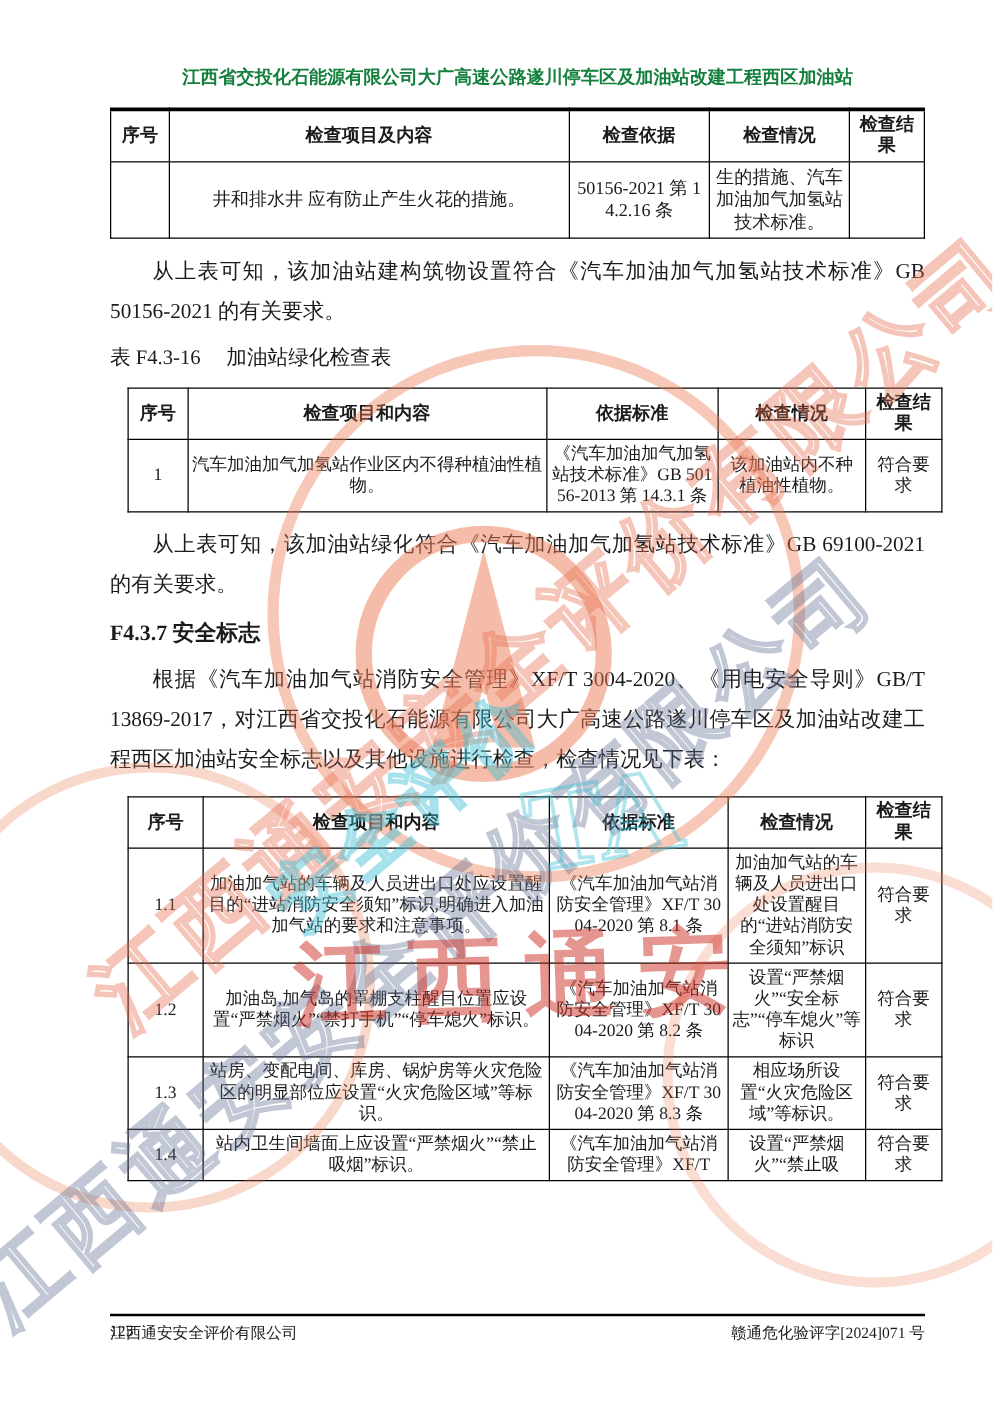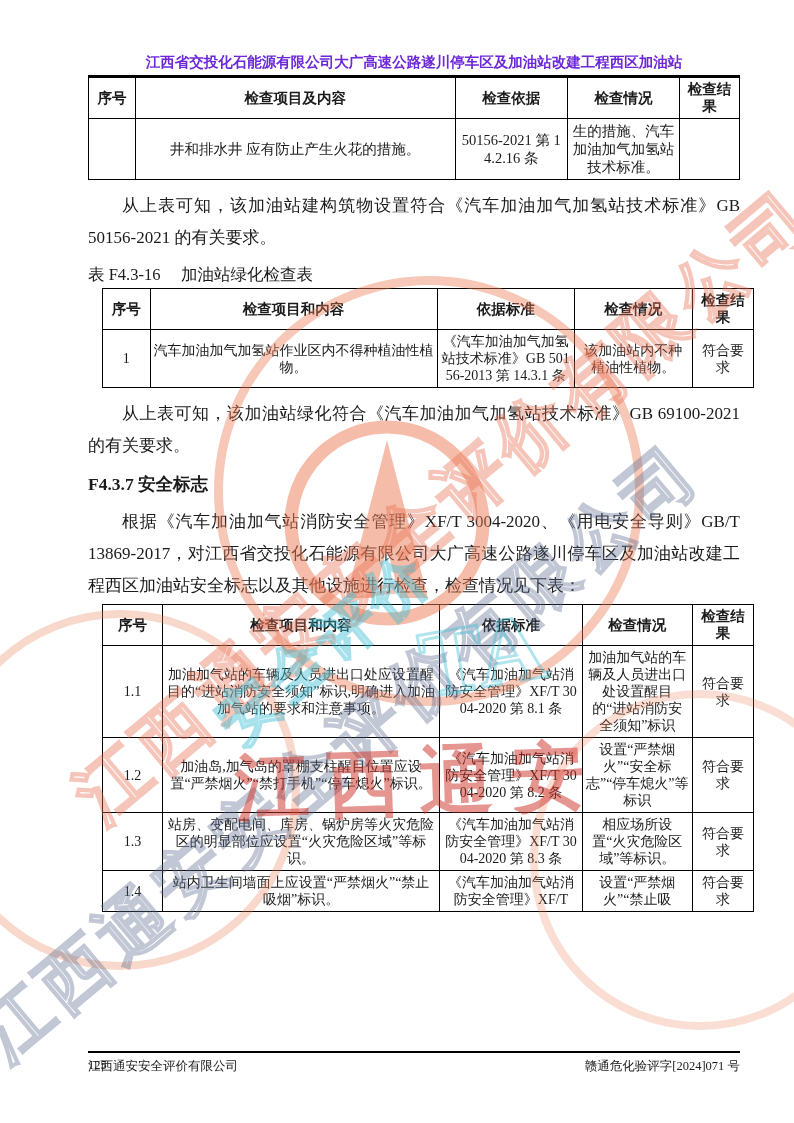--- a/index.html
+++ b/index.html
@@ -4,23 +4,23 @@
 <style>
   * { margin:0; padding:0; box-sizing:border-box; }
   html,body { background:#ffffff; }
   .page {
     position:relative; width:794px; height:1123px; background:#fff;
     overflow:hidden; font-family:"Liberation Serif","DejaVu Serif",serif;
     color:#1b1b1b; margin:0 auto;
   }
   .content { position:absolute; left:88px; top:52px; width:652px; z-index:1; }
 
-  .doc-header { text-align:center; color:#6d28d9; font-size:14.5px; font-weight:600; line-height:21px; }
-
-  table.t { border-collapse:collapse; width:100%; table-layout:fixed; margin-top:2px; }
+  .doc-header { text-align:center; color:#15803d; font-size:14.5px; font-weight:600; line-height:21px; }
+
+  table.t { border-collapse:collapse; width:100%; table-layout:fixed; margin-top:13px; }
   table.t th, table.t td {
     border:1px solid #000; text-align:center; vertical-align:middle;
     padding:3px 3px; font-size:14px; line-height:17px; word-break:break-all;
   }
   table.t th { font-weight:bold; font-size:14.5px; }
   table.t1 { border-top:3px solid #000; }
   table.t1 td { font-size:14.5px; line-height:18px; }
   .tbl-narrow { width:617px; margin-left:14px; }
 
   .para { font-size:17px; line-height:32px; text-indent:2em; margin-top:10px; text-align:justify; }

